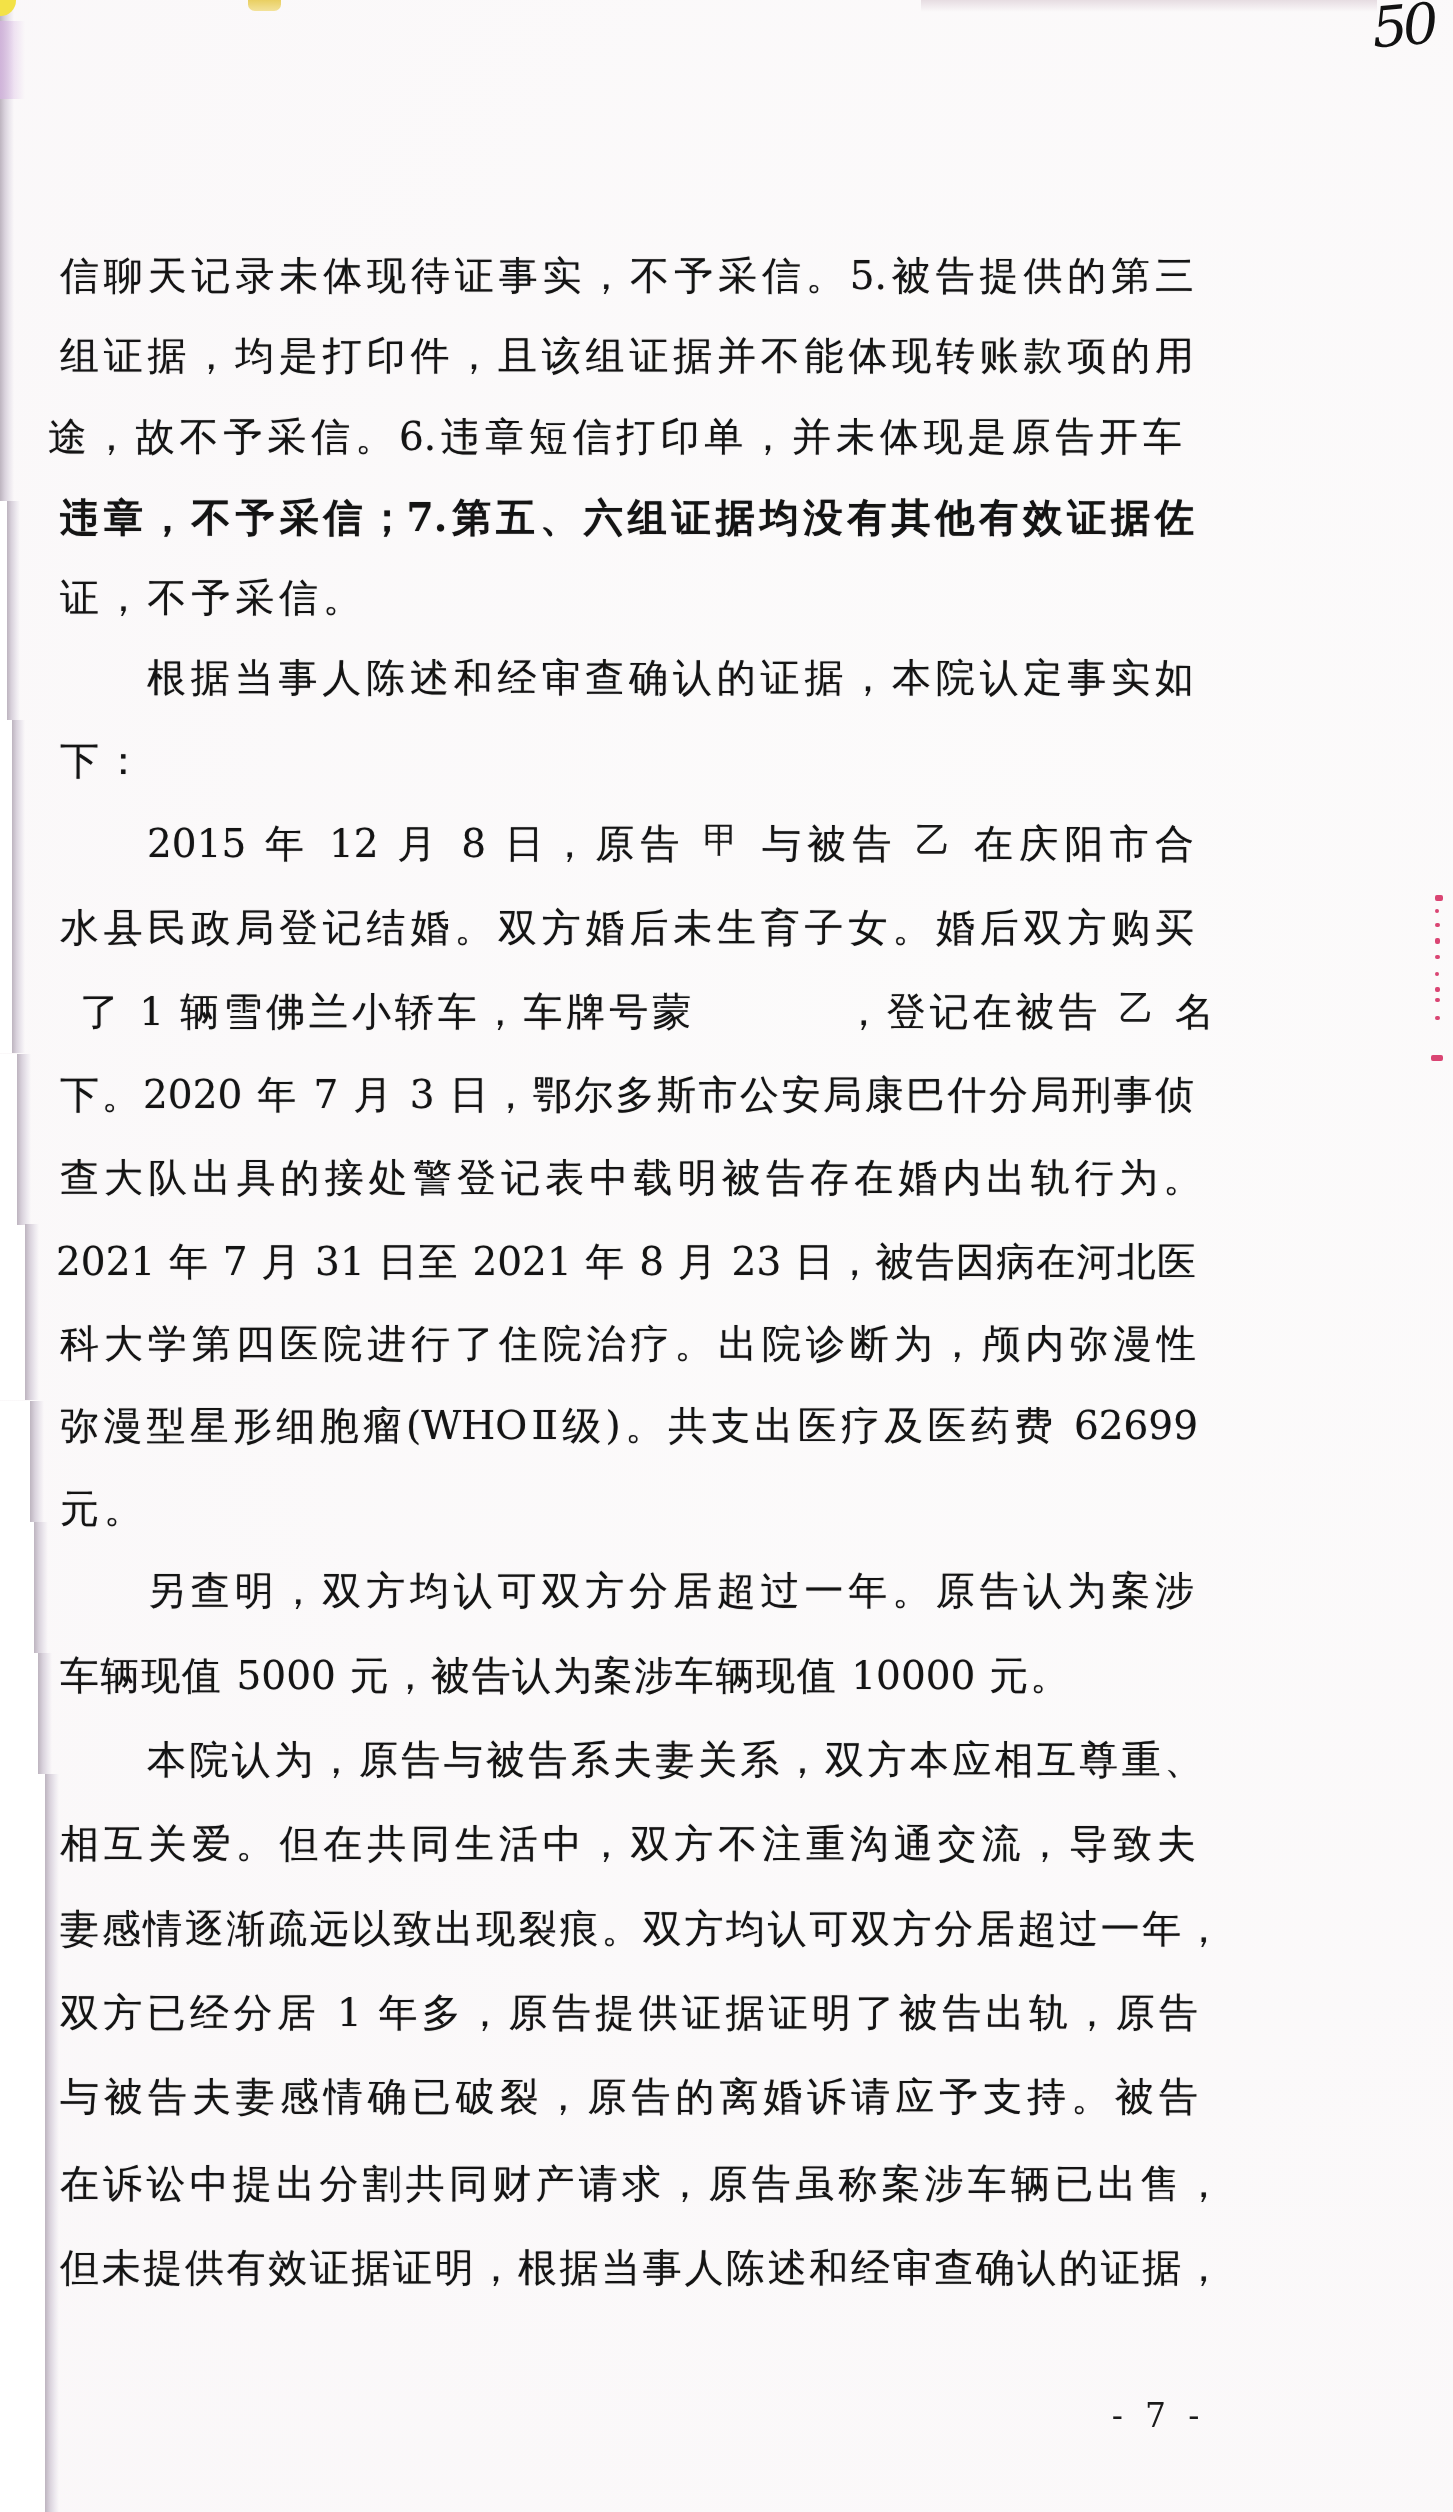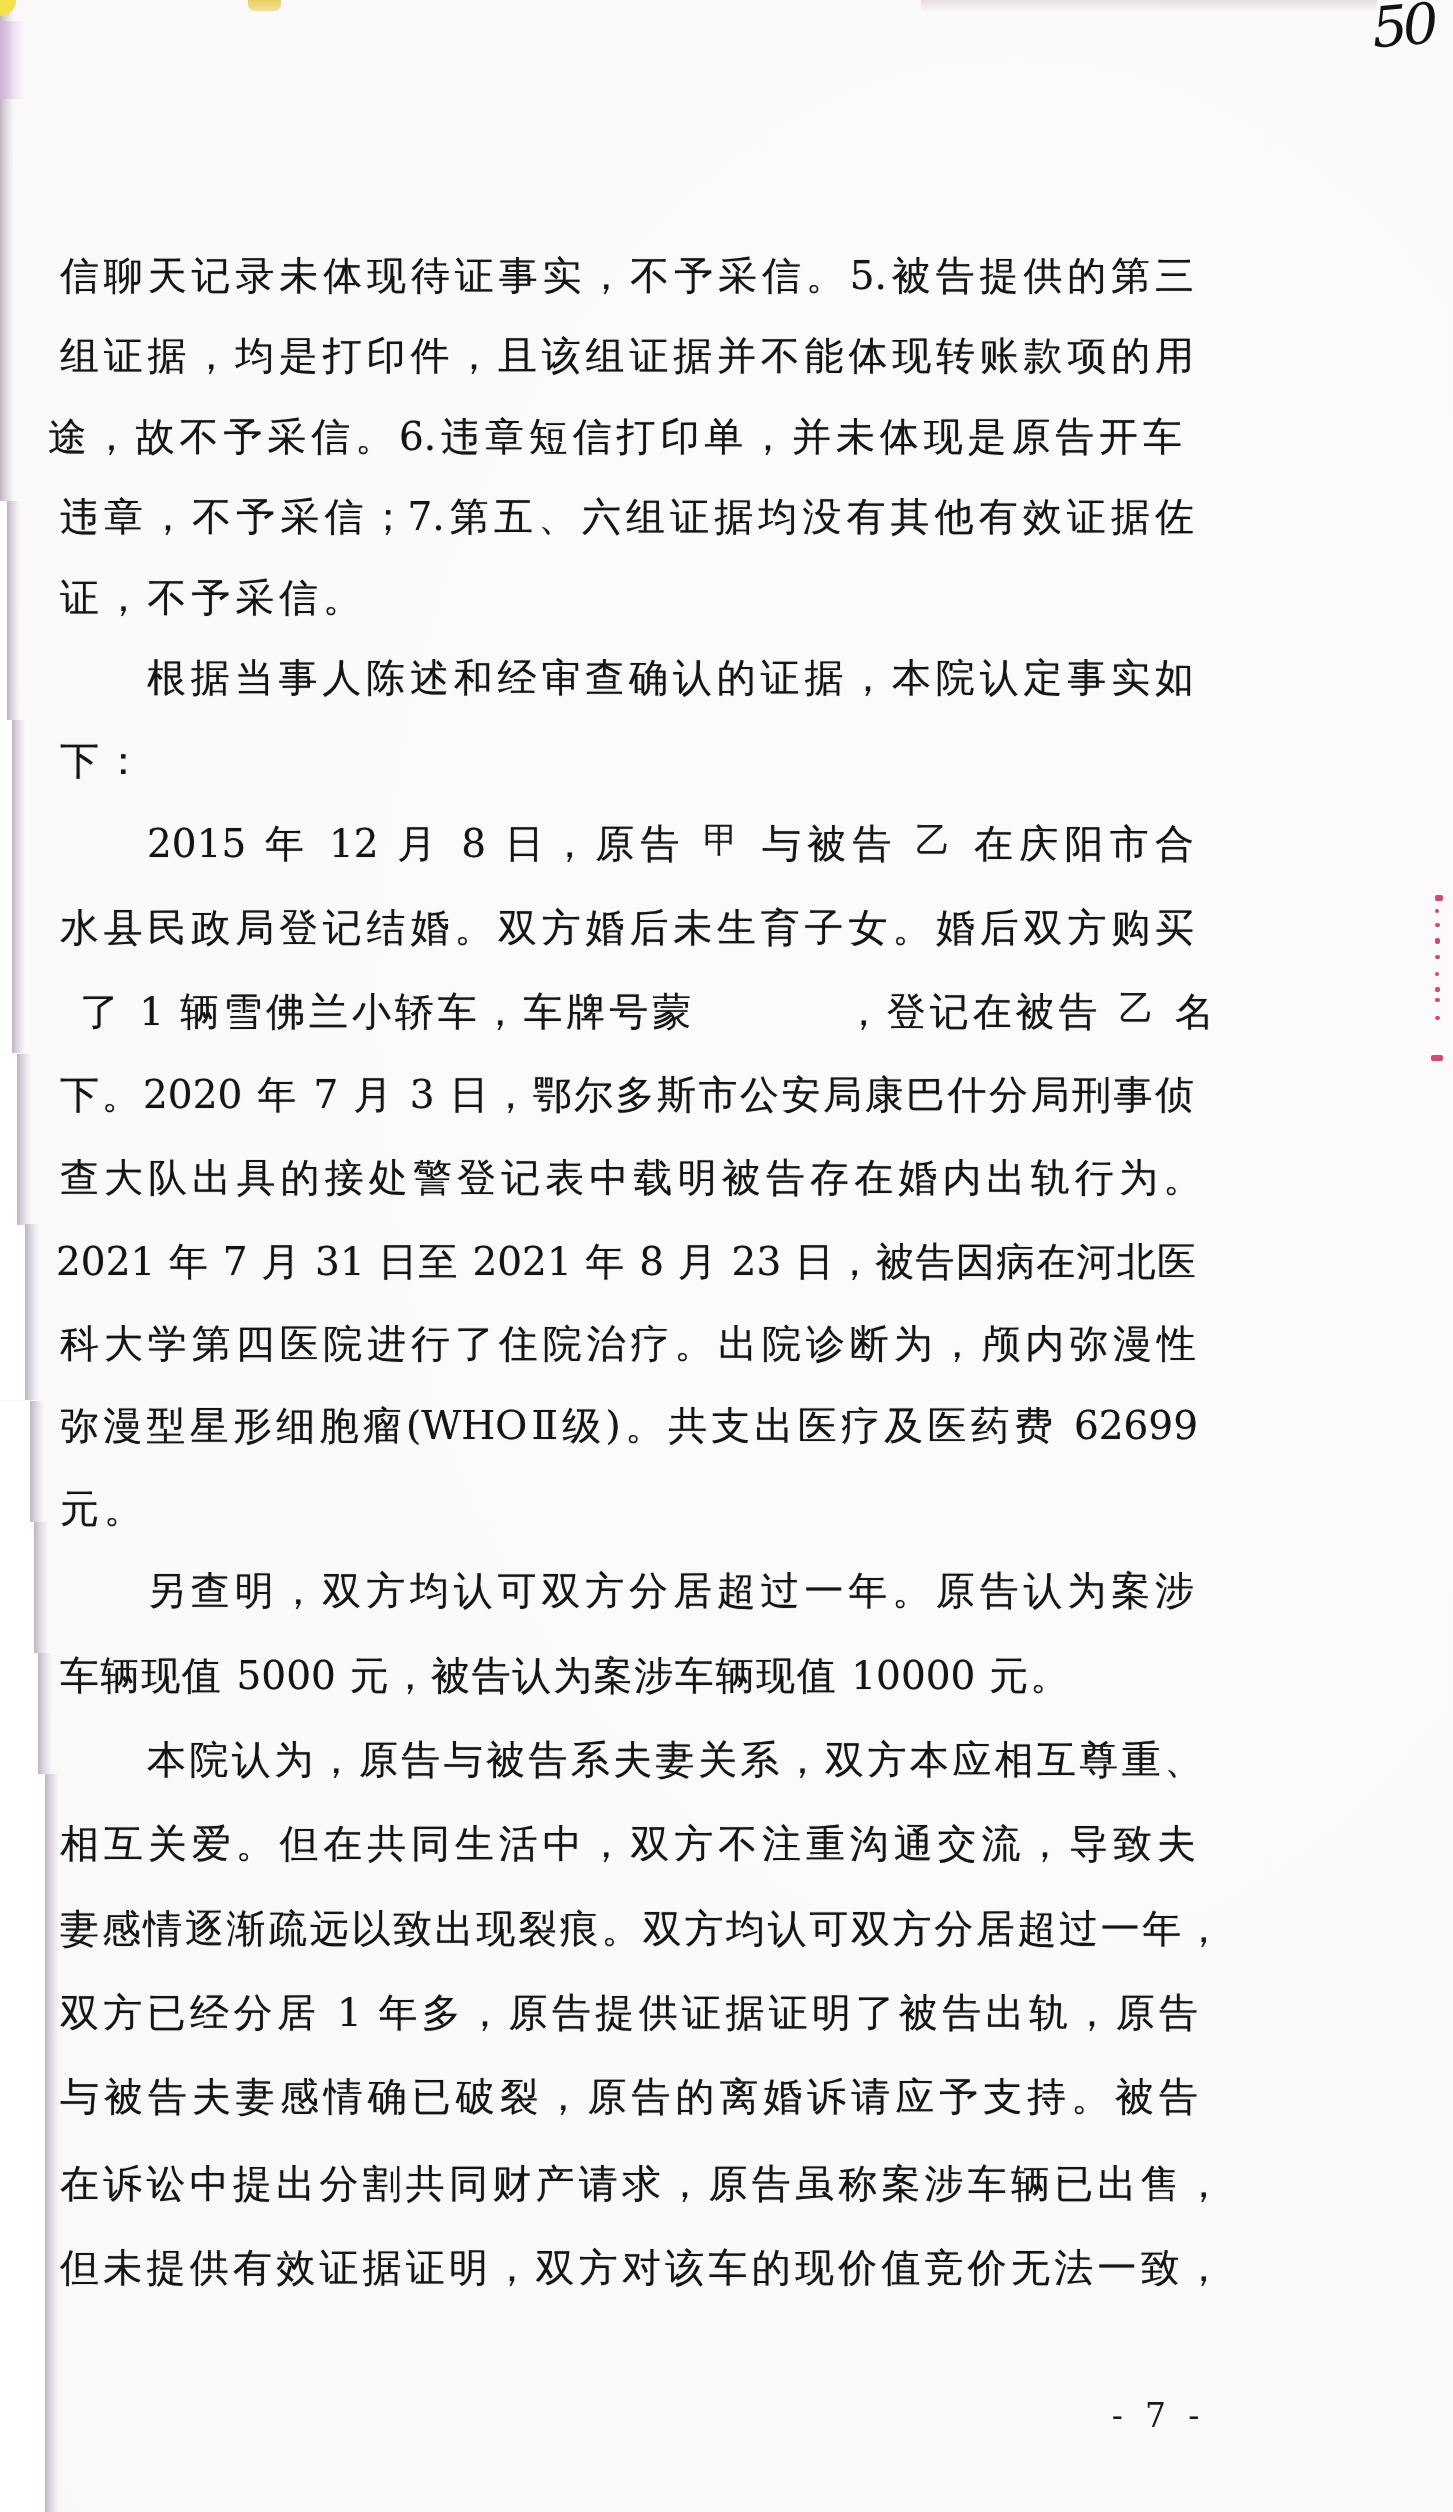--- a/index.html
+++ b/index.html
@@ -85,21 +85,21 @@
   <div class="seal-mark" style="top:955px;width:4.8px;height:3.9px;"></div>
   <div class="seal-mark" style="top:972px;width:3.9px;height:3.9px;"></div>
   <div class="seal-mark" style="top:987px;width:4.8px;height:4.8px;"></div>
   <div class="seal-mark" style="top:998px;width:4.8px;height:3.9px;"></div>
   <div class="seal-mark" style="top:1016px;width:4.8px;height:3.9px;"></div>
   <div class="seal-mark" style="top:1055px;left:1431px;width:11.6px;height:5.8px;"></div>
 
   <div class="line full" style="top:252px;left:60px;width:1134px;">信聊天记录未体现待证事实，不予采信。5.被告提供的第三</div>
   <div class="line full" style="top:332px;left:60px;width:1134px;">组证据，均是打印件，且该组证据并不能体现转账款项的用</div>
   <div class="line full" style="top:413px;left:48px;width:1134px;">途，故不予采信。6.违章短信打印单，并未体现是原告开车</div>
-  <div class="line full" style="top:493px;left:60px;width:1134px;">违章，不予采信；7.第五、六组证据均没有其他有效证据佐</div>
+  <div class="line full" style="top:493px;left:60px;width:1134px;font-weight:bold;">违章，不予采信；7.第五、六组证据均没有其他有效证据佐</div>
   <div class="line short" style="top:574px;left:60px;">证，不予采信。</div>
 
   <div class="line full" style="top:654px;left:147px;width:1047px;">根据当事人陈述和经审查确认的证据，本院认定事实如</div>
   <div class="line short" style="top:737px;left:60px;">下：</div>
 
   <div class="line full" style="top:820px;left:147px;width:1047px;">
     <span>2015 年 12 月 8 日，原告</span><span class="redact">甲</span><span>与被告</span><span class="redact">乙</span><span>在庆阳市合</span>
   </div>
   <div class="line full" style="top:904px;left:60px;width:1134px;">水县民政局登记结婚。双方婚后未生育子女。婚后双方购买</div>
   <div class="line full" style="top:988px;left:60px;width:1134px;margin-left:20px;">
@@ -114,17 +114,17 @@
 
   <div class="line full" style="top:1567px;left:147px;width:1047px;">另查明，双方均认可双方分居超过一年。原告认为案涉</div>
   <div class="line full" style="top:1652px;left:60px;width:1009px;">车辆现值 5000 元，被告认为案涉车辆现值 10000 元。</div>
 
   <div class="line full" style="top:1736px;left:147px;width:1056px;">本院认为，原告与被告系夫妻关系，双方本应相互尊重、</div>
   <div class="line full" style="top:1820px;left:60px;width:1136px;">相互关爱。但在共同生活中，双方不注重沟通交流，导致夫</div>
   <div class="line full" style="top:1905px;left:60px;width:1163px;">妻感情逐渐疏远以致出现裂痕。双方均认可双方分居超过一年，</div>
   <div class="line full" style="top:1989px;left:60px;width:1138px;">双方已经分居 1 年多，原告提供证据证明了被告出轨，原告</div>
   <div class="line full" style="top:2160px;left:60px;width:1163px;">在诉讼中提出分割共同财产请求，原告虽称案涉车辆已出售，</div>
   <div class="line full" style="top:2073px;left:60px;width:1138px;">与被告夫妻感情确已破裂，原告的离婚诉请应予支持。被告</div>
-  <div class="line full" style="top:2244px;left:60px;width:1163px;">但未提供有效证据证明，双方对该车的现价值竞价无法一致，</div>
+  <div class="line full" style="top:2244px;left:60px;width:1163px;">但未提供有效证据证明，根据当事人陈述和经审查确认的证据，</div>
 
   <div class="page-number">- 7 -</div>
 </div>
 
 
 </body></html>

